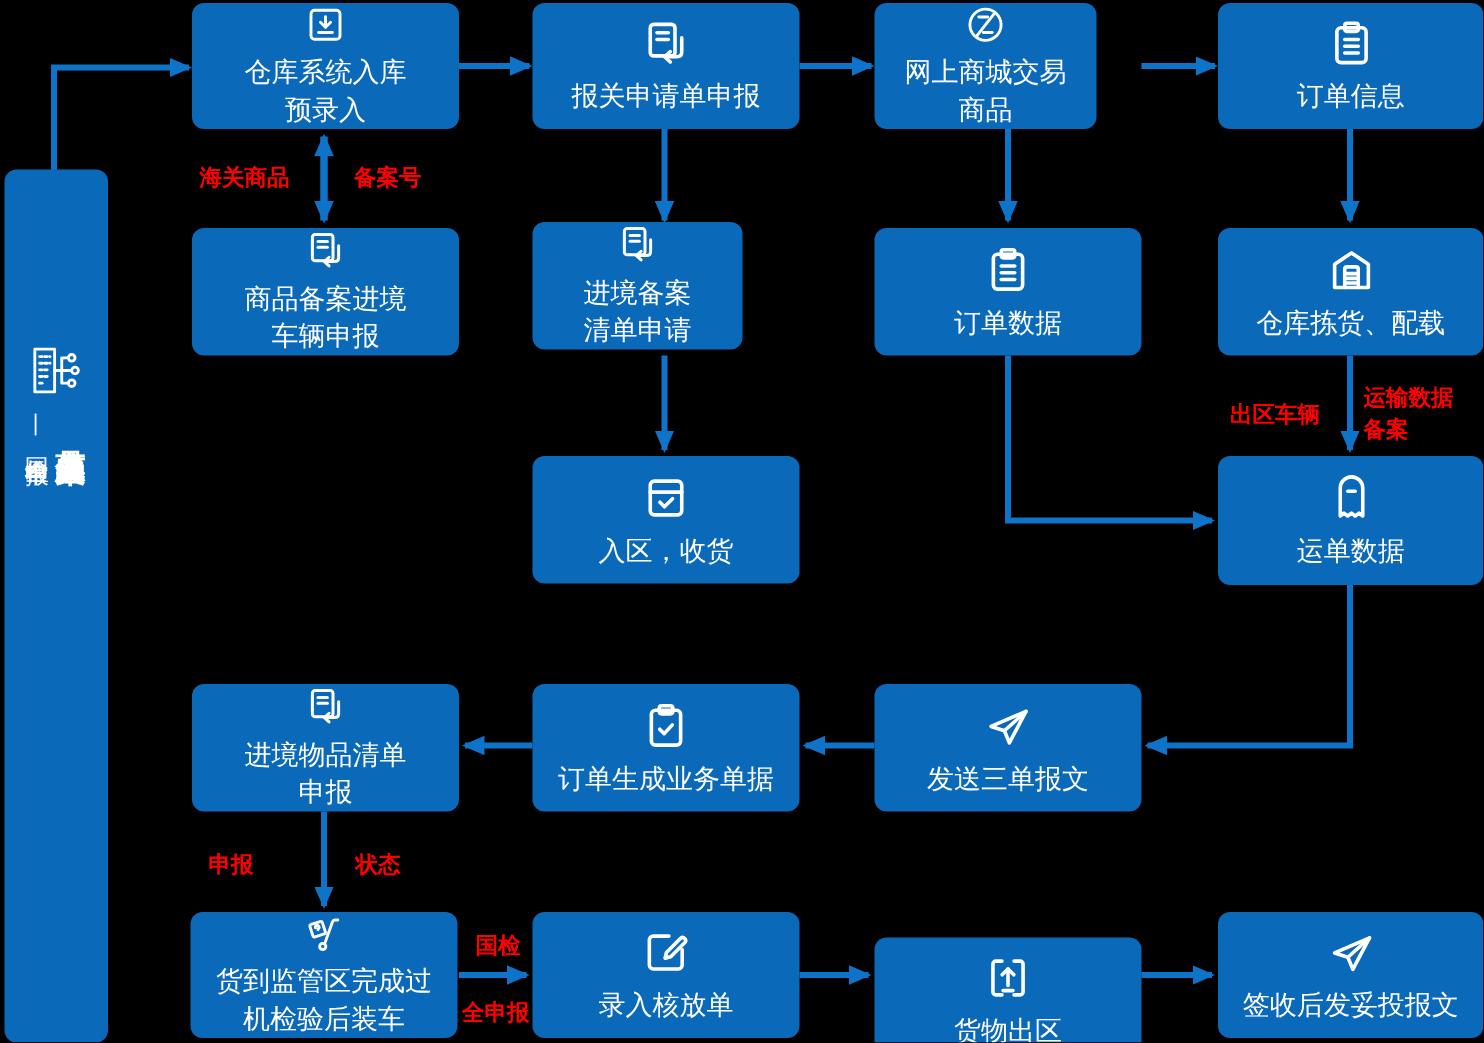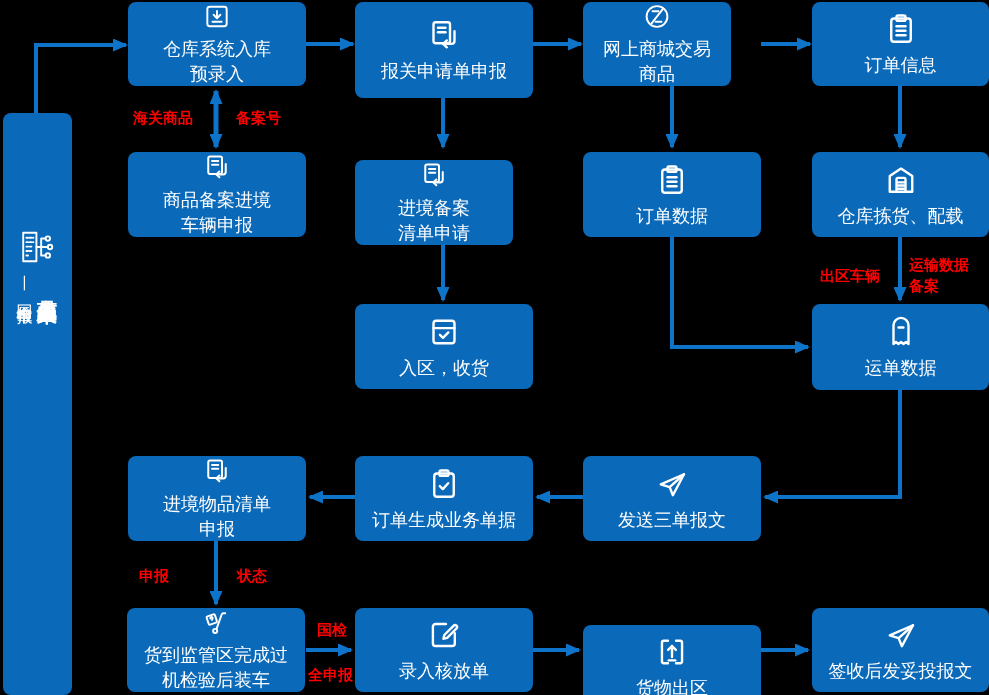--- a/index.html
+++ b/index.html
@@ -28,25 +28,25 @@
     border-radius:8px;
     display:flex;flex-direction:column;align-items:center;justify-content:center;
     gap:5px;color:var(--text_white);
   }
   .node .label{
     font-size:18px;line-height:25px;text-align:center;white-space:pre-line;
   }
   .node svg{display:block;}
 
   #n0{left:128px;top:2px;width:178px;height:84px}
-  #n1{left:355px;top:2px;width:178px;height:96px}
+  #n1{left:355px;top:2px;width:178px;height:84px}
   #n2{left:583px;top:2px;width:148px;height:84px}
   #n3{left:812px;top:2px;width:177px;height:84px}
   #n4{left:128px;top:152px;width:178px;height:85px}
-  #n5{left:355px;top:160px;width:158px;height:85px}
+  #n5{left:355px;top:148px;width:140px;height:85px}
   #n6{left:583px;top:152px;width:178px;height:85px}
   #n7{left:812px;top:152px;width:177px;height:85px}
   #n8{left:355px;top:304px;width:178px;height:85px}
   #n9{left:812px;top:304px;width:177px;height:86px}
   #n10{left:128px;top:456px;width:178px;height:85px}
   #n11{left:355px;top:456px;width:178px;height:85px}
   #n12{left:583px;top:456px;width:178px;height:85px}
   #n13{left:127px;top:608px;width:178px;height:84px}
   #n14{left:355px;top:608px;width:178px;height:84px}
   #n15{left:583px;top:625px;width:178px;height:84px}

